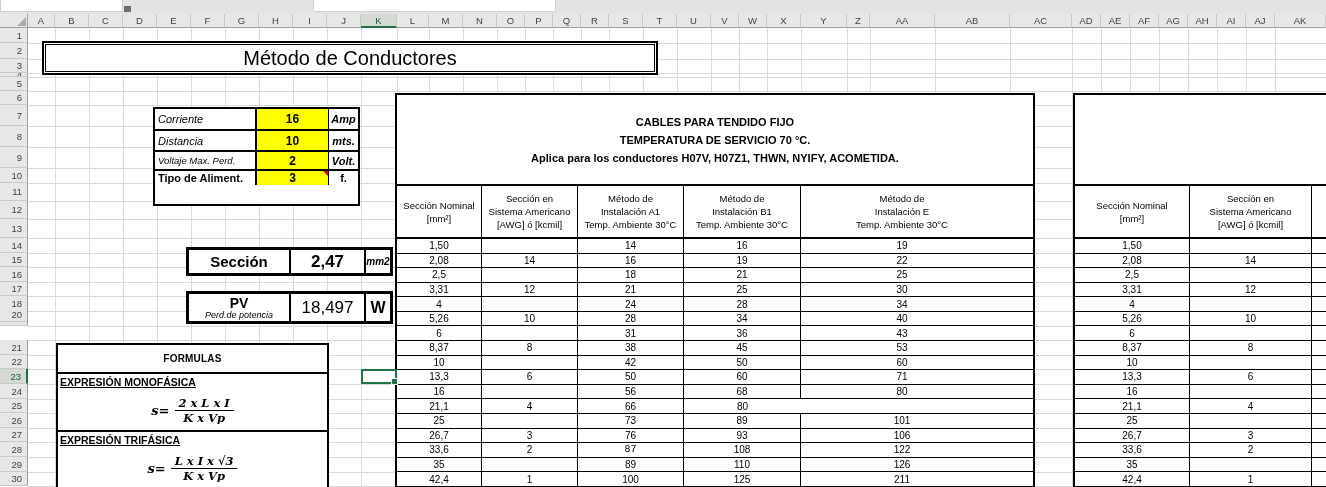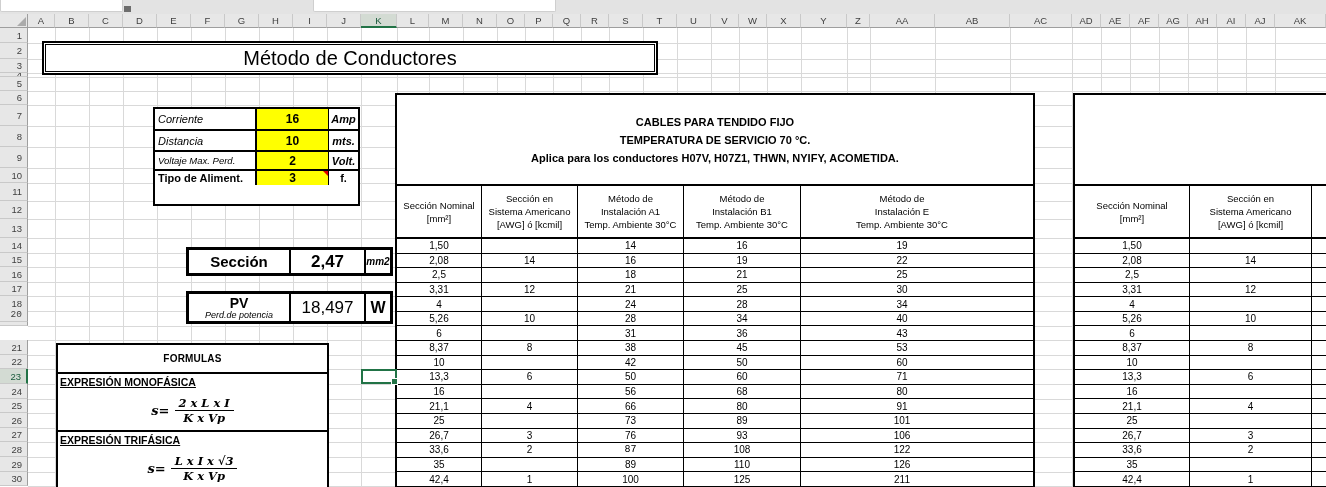--- a/index.html
+++ b/index.html
@@ -151,21 +151,21 @@
       <div class="abs rowhdr" style="top: 168px; height: 15px;">10</div>
       <div class="abs rowhdr" style="top: 183px; height: 18px;">11</div>
       <div class="abs rowhdr" style="top: 201px; height: 18px;">12</div>
       <div class="abs rowhdr" style="top: 219px; height: 19px;">13</div>
       <div class="abs rowhdr" style="top: 238px; height: 15px;">14</div>
       <div class="abs rowhdr" style="top: 253px; height: 14px;">15</div>
       <div class="abs rowhdr" style="top: 267px; height: 15px;">16</div>
       <div class="abs rowhdr" style="top: 282px; height: 14px;">17</div>
       <div class="abs rowhdr" style="top: 296px; height: 15px;">18</div>
       <div class="abs rowhdr" style="top: 311px; height: 15px;">19</div>
-      <div class="abs rowhdr" style="top: 308px; height: 14px; font-family: Liberation Mono, monospace;">20</div>
+      <div class="abs rowhdr" style="top: 308px; height: 14px;">20</div>
       <div class="abs rowhdr" style="top: 340px; height: 15px;">21</div>
       <div class="abs rowhdr" style="top: 355px; height: 14px;">22</div>
       <div class="abs rowhdr sel" style="top: 369px; height: 15px;">23</div>
       <div class="abs rowhdr" style="top: 384px; height: 15px;">24</div>
       <div class="abs rowhdr" style="top: 399px; height: 14px;">25</div>
       <div class="abs rowhdr" style="top: 413px; height: 15px;">26</div>
       <div class="abs rowhdr" style="top: 428px; height: 14px;">27</div>
       <div class="abs rowhdr" style="top: 442px; height: 15px;">28</div>
       <div class="abs rowhdr" style="top: 457px; height: 15px;">29</div>
       <div class="abs rowhdr" style="top: 472px; height: 14px;">30</div>
@@ -404,21 +404,20 @@
           <div class="t-cell" style="width: 96px;"></div>
           <div class="t-cell" style="width: 106px;">56</div>
           <div class="t-cell" style="width: 117px;">68</div>
           <div class="t-cell" style="width: 202px;">80</div>
         </div>
         <div class="t-row">
           <div class="t-cell" style="width: 85px;">21,1</div>
           <div class="t-cell" style="width: 96px;">4</div>
           <div class="t-cell" style="width: 106px;">66</div>
           <div class="t-cell" style="width: 117px;">80</div>
-          <div class="t-cell" style="width: 202px;">91</div>
         </div>
         <div class="t-row">
           <div class="t-cell" style="width: 85px;">25</div>
           <div class="t-cell" style="width: 96px;"></div>
           <div class="t-cell" style="width: 106px;">73</div>
           <div class="t-cell" style="width: 117px;">89</div>
           <div class="t-cell" style="width: 202px;">101</div>
         </div>
         <div class="t-row">
           <div class="t-cell" style="width: 85px;">26,7</div>

